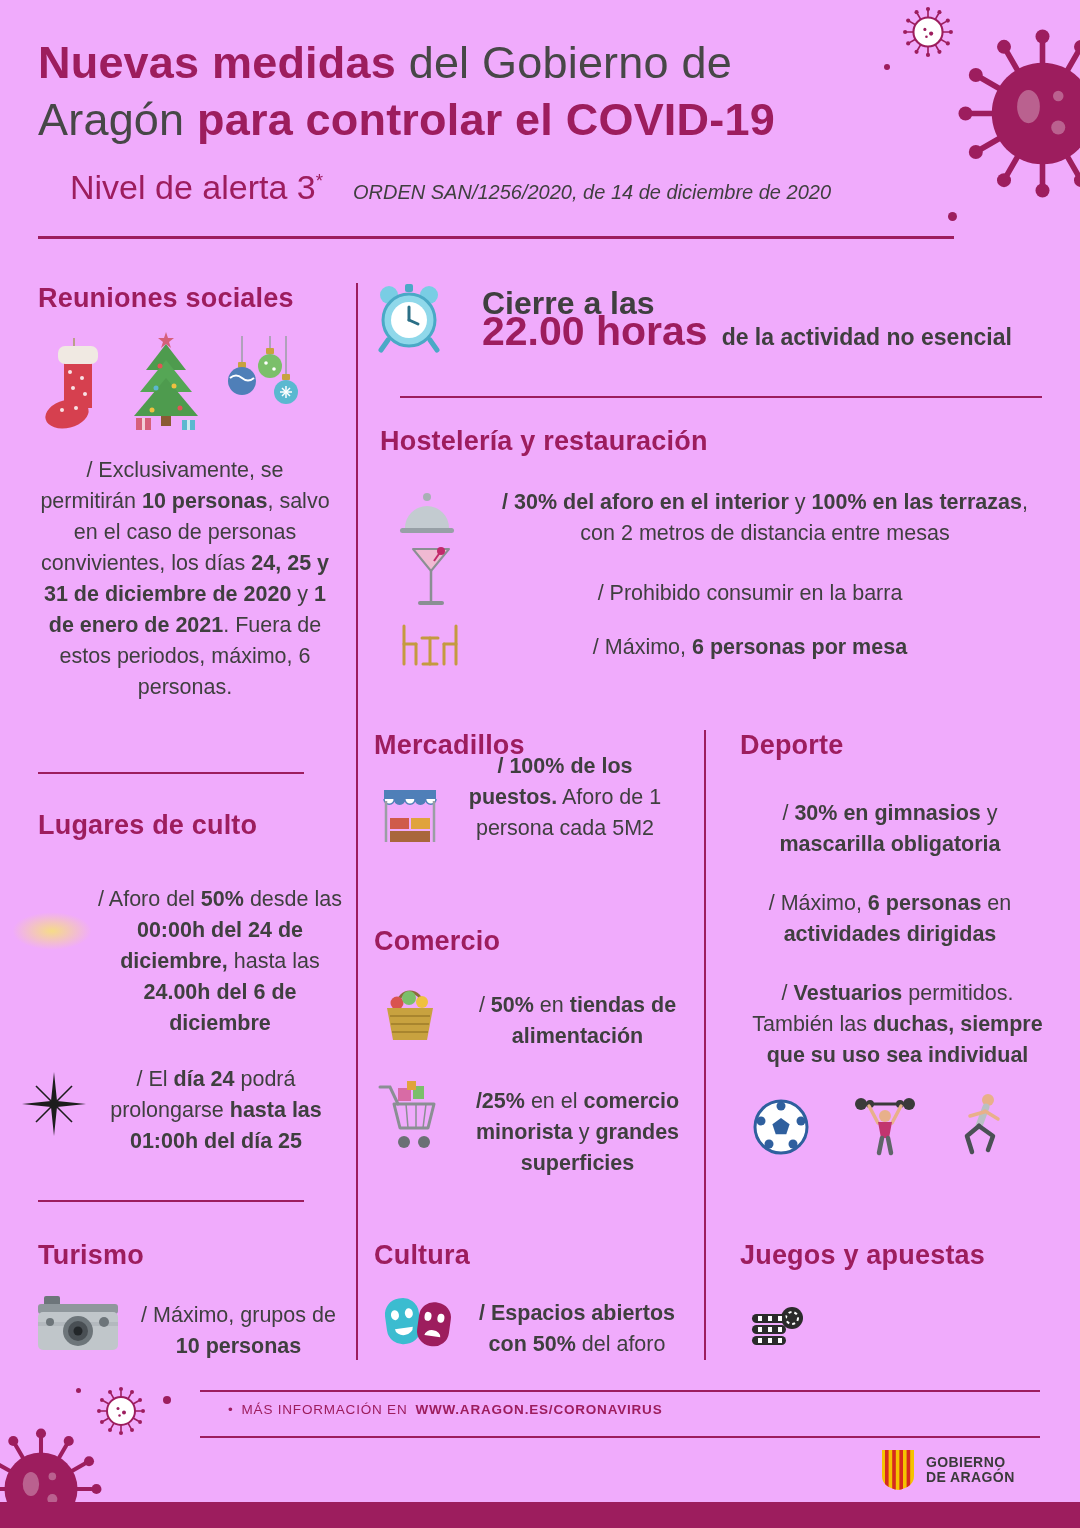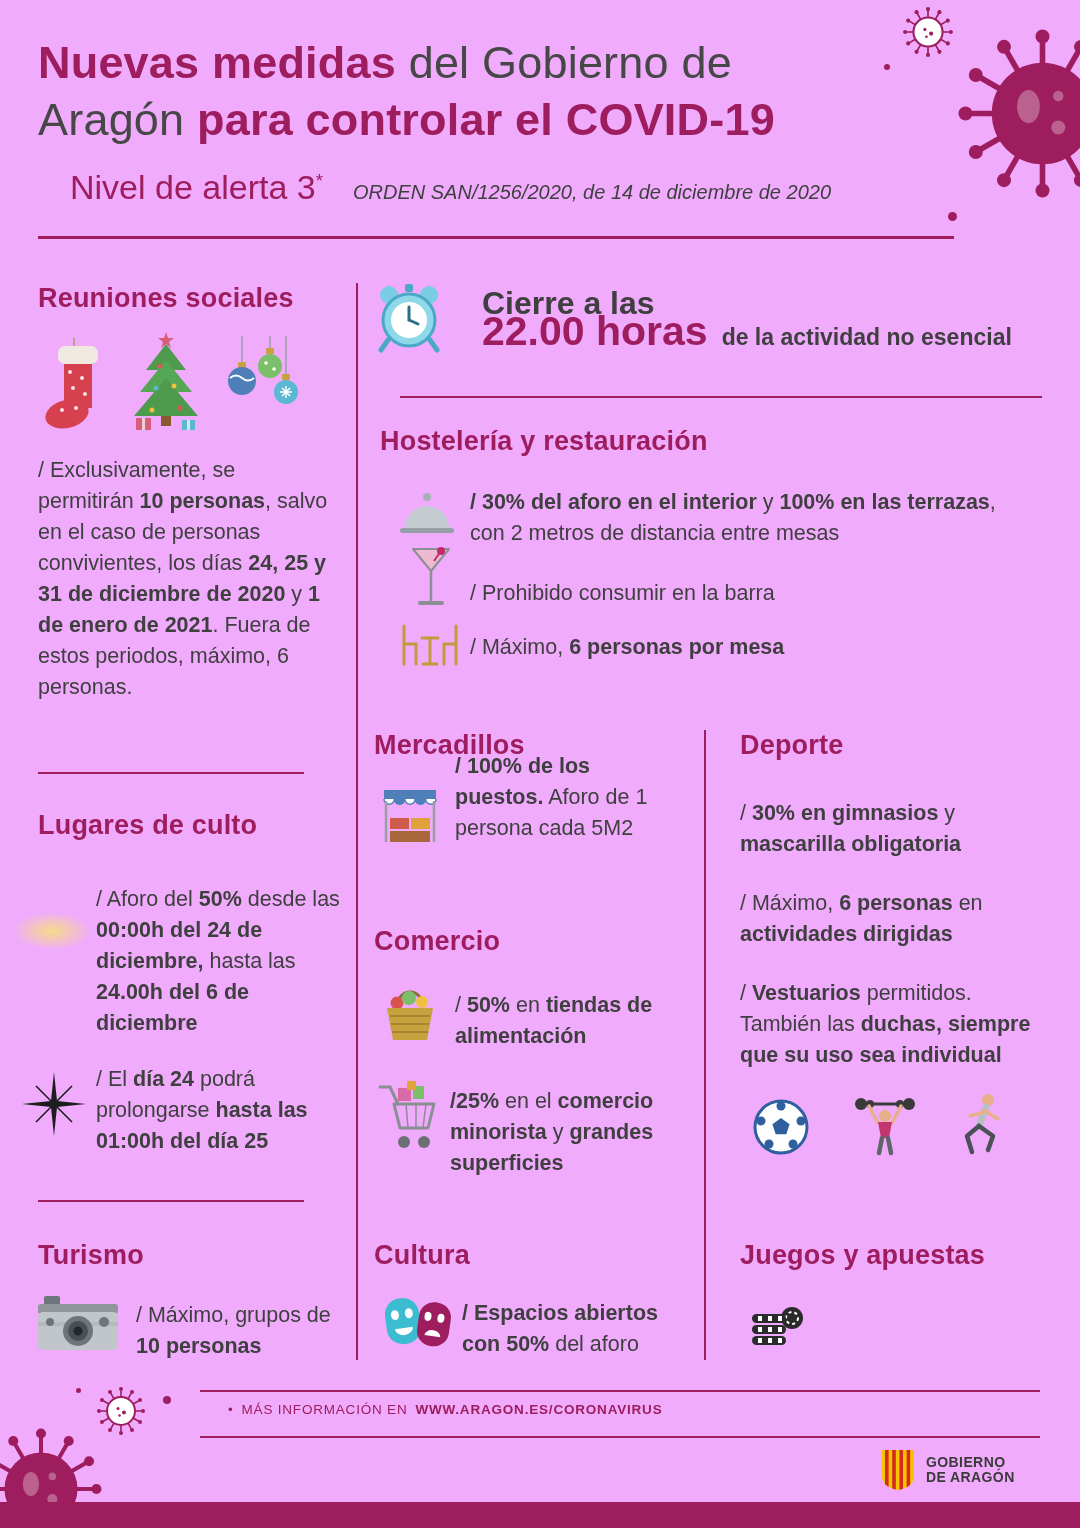--- a/index.html
+++ b/index.html
@@ -14,21 +14,21 @@
   .title {
     position:absolute; left:38px; top:34px; width:870px;
     font-size:45px; line-height:57px; font-weight:400; color:#474747;
     white-space:pre-line; letter-spacing:0.2px;
   }
   .alert-row { position:absolute; left:38px; top:168px; display:flex; align-items:baseline; gap:30px;margin-left:32px; }
   .alert-level { font-size:34px; font-weight:500; color:#9d1d5e; }
   .alert-level sup { font-size:55%; }
   .order-ref { font-size:20px; font-style:italic; font-weight:500; color:#3f3f3f; }
   .sec { position:absolute; font-size:27px; font-weight:700; color:#9d1d5e; letter-spacing:0.2px; }
-  .body-text { position:absolute; font-size:21.5px; line-height:31px; color:#3f3f3f; white-space:pre-line; }
+  .body-text { position:absolute; font-size:21.5px; line-height:31px; color:#3f3f3f; white-space:pre-line;text-align:center; }
   .rule { position:absolute; background:#9d1d5e; }
   .dot { position:absolute; border-radius:50%; background:#9d1d5e; }
   .virus { position:absolute; color:#9d1d5e; }
   .cierre-intro { position:absolute; left:482px; top:285px; font-size:32px; font-weight:700; color:#3f3f3f; }
   .time-row { position:absolute; left:482px; top:308px; display:flex; align-items:baseline; gap:14px;justify-content:center; }
   .time-big { font-size:41px; font-weight:700; color:#9d1d5e; }
   .time-scope { font-size:23px; font-weight:700; color:#3f3f3f; }
   .glow {
     position:absolute; left:12px; top:912px; width:80px; height:38px;
     background:radial-gradient(ellipse at center, rgba(246,222,130,0.95), rgba(246,222,130,0) 70%);

